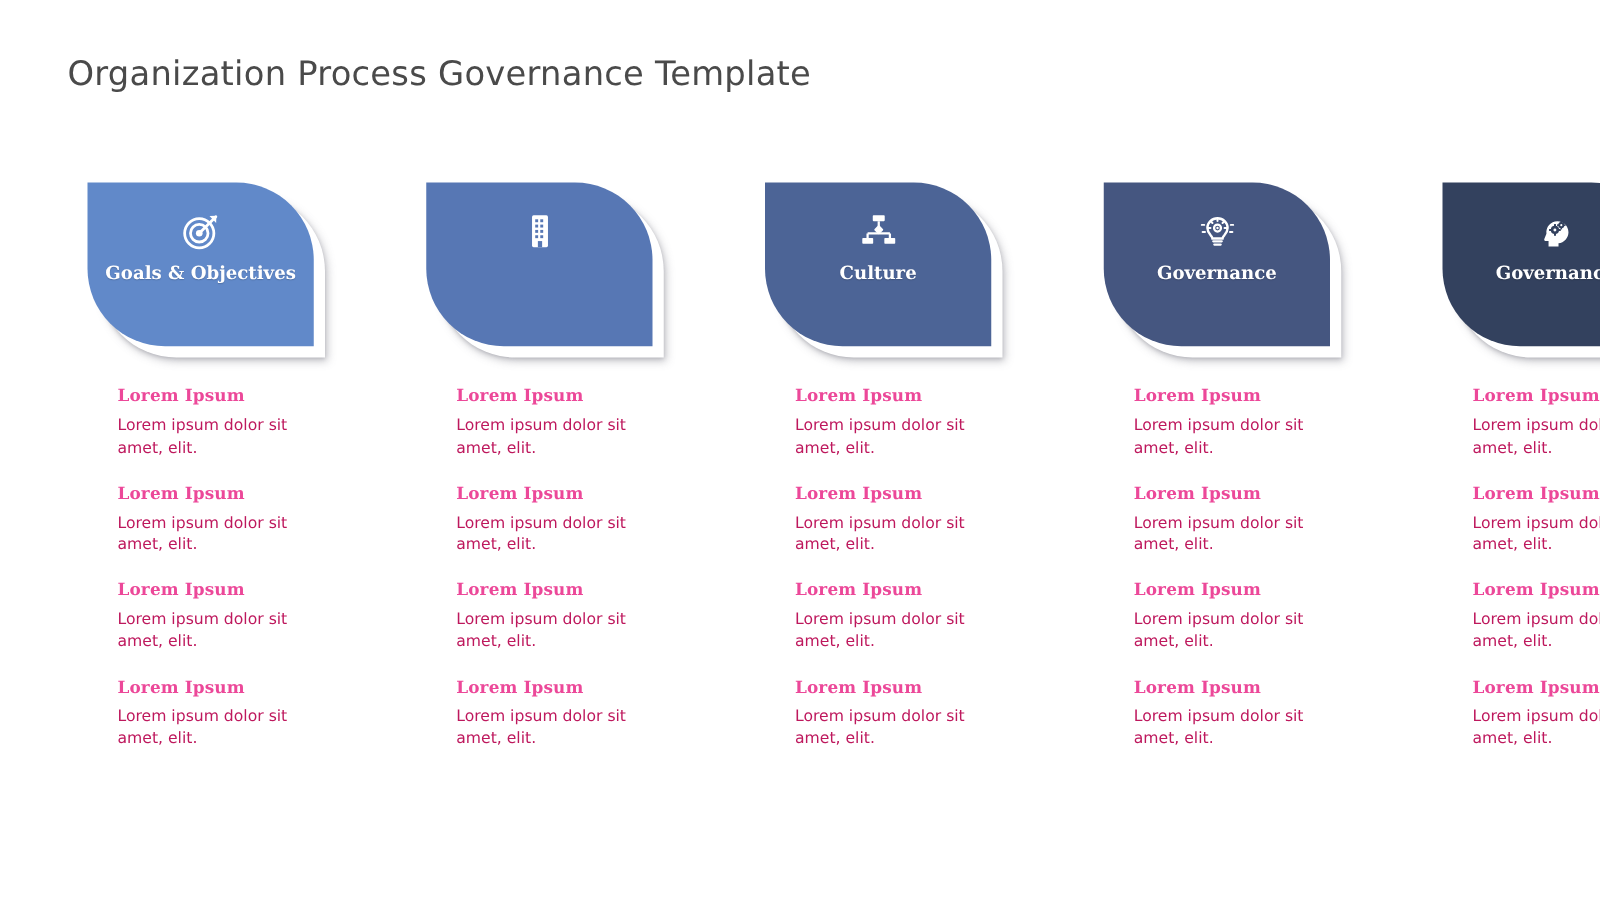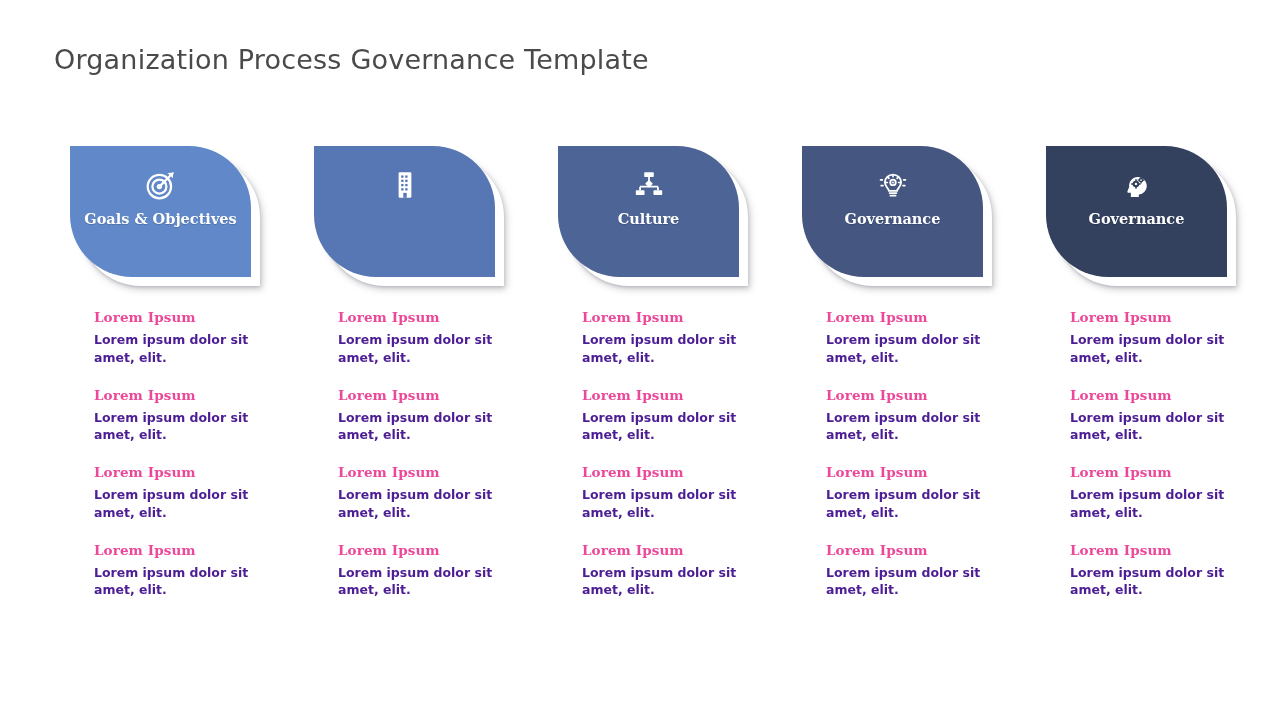--- a/index.html
+++ b/index.html
@@ -29,20 +29,21 @@
   }
 
   
   .columns {
     position: absolute;
     left: 0;
     top: 146px;
     width: 1280px;
     display: flex;
     align-items: flex-start;
+    gap: 27px;
   }
   .column {
     width: 244px;
     position: relative;
     flex: 0 0 244px;
   }
   .column.col-0 { margin-left: 70px; }
 
   
   .card-wrap {
@@ -113,25 +114,24 @@
     font-family: "DejaVu Serif", "Liberation Serif", serif;
     font-weight: bold;
     font-size: 13.5px;
     color: #ec4899;
     margin: 0 0 6px 0;
     letter-spacing: 0.1px;
   }
   .bullet-body {
     font-family: "DejaVu Sans", "Liberation Sans", sans-serif;
     font-size: 12.5px;
-    color: #4c1d95;
+    color: #be185d;
     line-height: 1.42;
     margin: 0;
     max-width: 166px;
-    font-weight: bold;
   }
 </style>
 </head>
 <body style="background: rgb(255, 255, 255);">
 
 <div class="slide-title" style="color: rgb(74, 74, 74);">Organization Process Governance Template</div>
 
 <div class="columns">
 
   <div class="column col-0">

